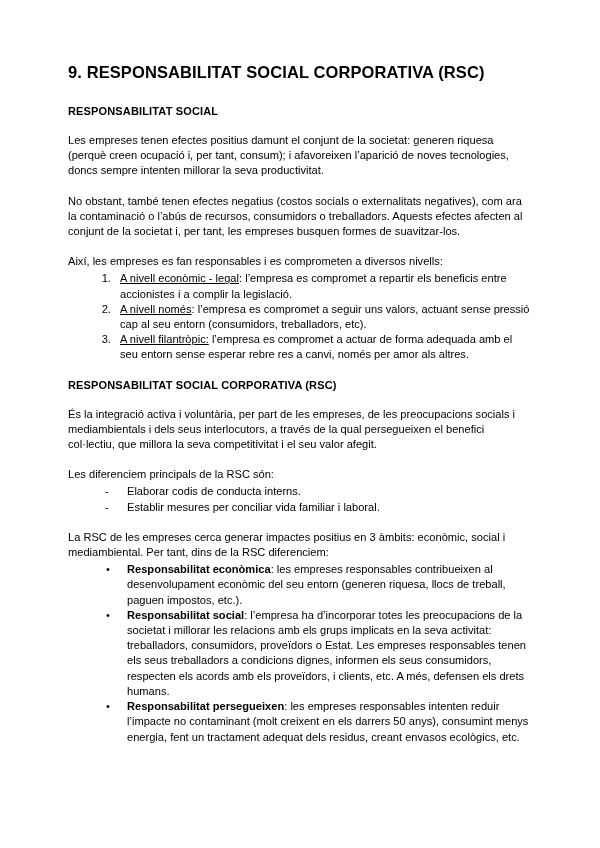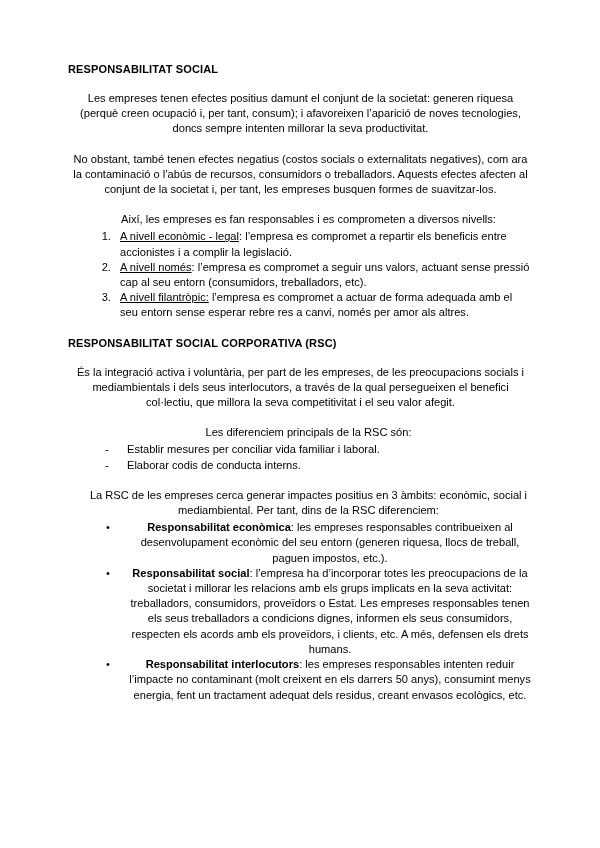--- a/index.html
+++ b/index.html
@@ -34,25 +34,24 @@
     font-size: 11px;
     font-weight: bold;
     line-height: 15px;
     margin: 0 0 14px 0;
     letter-spacing: 0.15px;
   }
   p.body-text {
     font-size: 11.1px;
     line-height: 15.2px;
     margin: 0 0 15px 0;
-    text-align: center;
+    text-align: left;
   }
   p.body-text.tight {
     margin-bottom: 2px;
-    margin-left: 16px;
   }
   ol.numbered {
     margin: 0 0 15px 0;
     padding: 0 0 0 46px;
     list-style: decimal;
     font-size: 11.1px;
     line-height: 15.2px;
   }
   ol.numbered > li {
     margin: 0 0 0 0;
@@ -77,21 +76,20 @@
     position: absolute;
     left: 0;
     top: 0;
   }
   ul.disc {
     margin: 0 0 15px 0;
     padding: 0 0 0 37px;
     list-style: none;
     font-size: 11.1px;
     line-height: 15.2px;
-    text-align: center;
   }
   ul.disc > li {
     position: relative;
     padding-left: 22px;
   }
   ul.disc > li::before {
     content: "\2022";
     position: absolute;
     left: 1px;
     top: 0;
@@ -102,20 +100,21 @@
   }
   .b {
     font-weight: bold;
   }
 </style>
 </head>
 <body>
 
 <div class="page">
 
+  <h1 class="doc-title">9. RESPONSABILITAT SOCIAL CORPORATIVA (RSC)</h1>
 
   <h2 class="section-heading">RESPONSABILITAT SOCIAL</h2>
 
   <p class="body-text">Les empreses tenen efectes positius damunt el conjunt de la societat: generen riquesa (perquè creen ocupació i, per tant, consum); i afavoreixen l’aparició de noves tecnologies, doncs sempre intenten millorar la seva productivitat.</p>
 
   <p class="body-text">No obstant, també tenen efectes negatius (costos socials o externalitats negatives), com ara la contaminació o l’abús de recursos, consumidors o treballadors. Aquests efectes afecten al conjunt de la societat i, per tant, les empreses busquen formes de suavitzar-los.</p>
 
   <p class="body-text tight">Així, les empreses es fan responsables i es comprometen a diversos nivells:</p>
 
   <ol class="numbered">
@@ -130,31 +129,31 @@
     </li>
   </ol>
 
   <h2 class="section-heading">RESPONSABILITAT SOCIAL CORPORATIVA (RSC)</h2>
 
   <p class="body-text">És la integració activa i voluntària, per part de les empreses, de les preocupacions socials i mediambientals i dels seus interlocutors, a través de la qual persegueixen el benefici col·lectiu, que millora la seva competitivitat i el seu valor afegit.</p>
 
   <p class="body-text tight">Les diferenciem principals de la RSC són:</p>
 
   <ul class="dashed">
+    <li>Elaborar codis de conducta interns.</li>
     <li>Establir mesures per conciliar vida familiar i laboral.</li>
-    <li>Elaborar codis de conducta interns.</li>
   </ul>
 
   <p class="body-text tight">La RSC de les empreses cerca generar impactes positius en 3 àmbits: econòmic, social i mediambiental. Per tant, dins de la RSC diferenciem:</p>
 
   <ul class="disc">
     <li>
       <span class="b">Responsabilitat econòmica</span><span>: les empreses responsables contribueixen al desenvolupament econòmic del seu entorn (generen riquesa, llocs de treball, paguen impostos, etc.).</span>
     </li>
     <li>
       <span class="b">Responsabilitat social</span><span>: l’empresa ha d’incorporar totes les preocupacions de la societat i millorar les relacions amb els grups implicats en la seva activitat: treballadors, consumidors, proveïdors o Estat. Les empreses responsables tenen els seus treballadors a condicions dignes, informen els seus consumidors, respecten els acords amb els proveïdors, i clients, etc. A més, defensen els drets humans.</span>
     </li>
     <li>
-      <span class="b">Responsabilitat interlocutors</span><span>: les empreses responsables intenten reduir l’impacte no contaminant (molt creixent en els darrers 50 anys), consumint menys energia, fent un tractament adequat dels residus, creant envasos ecològics, etc.</span>
+      <span class="b">Responsabilitat persegueixen</span><span>: les empreses responsables intenten reduir l’impacte no contaminant (molt creixent en els darrers 50 anys), consumint menys energia, fent un tractament adequat dels residus, creant envasos ecològics, etc.</span>
     </li>
   </ul>
 
 </div>
 
 </body></html>

